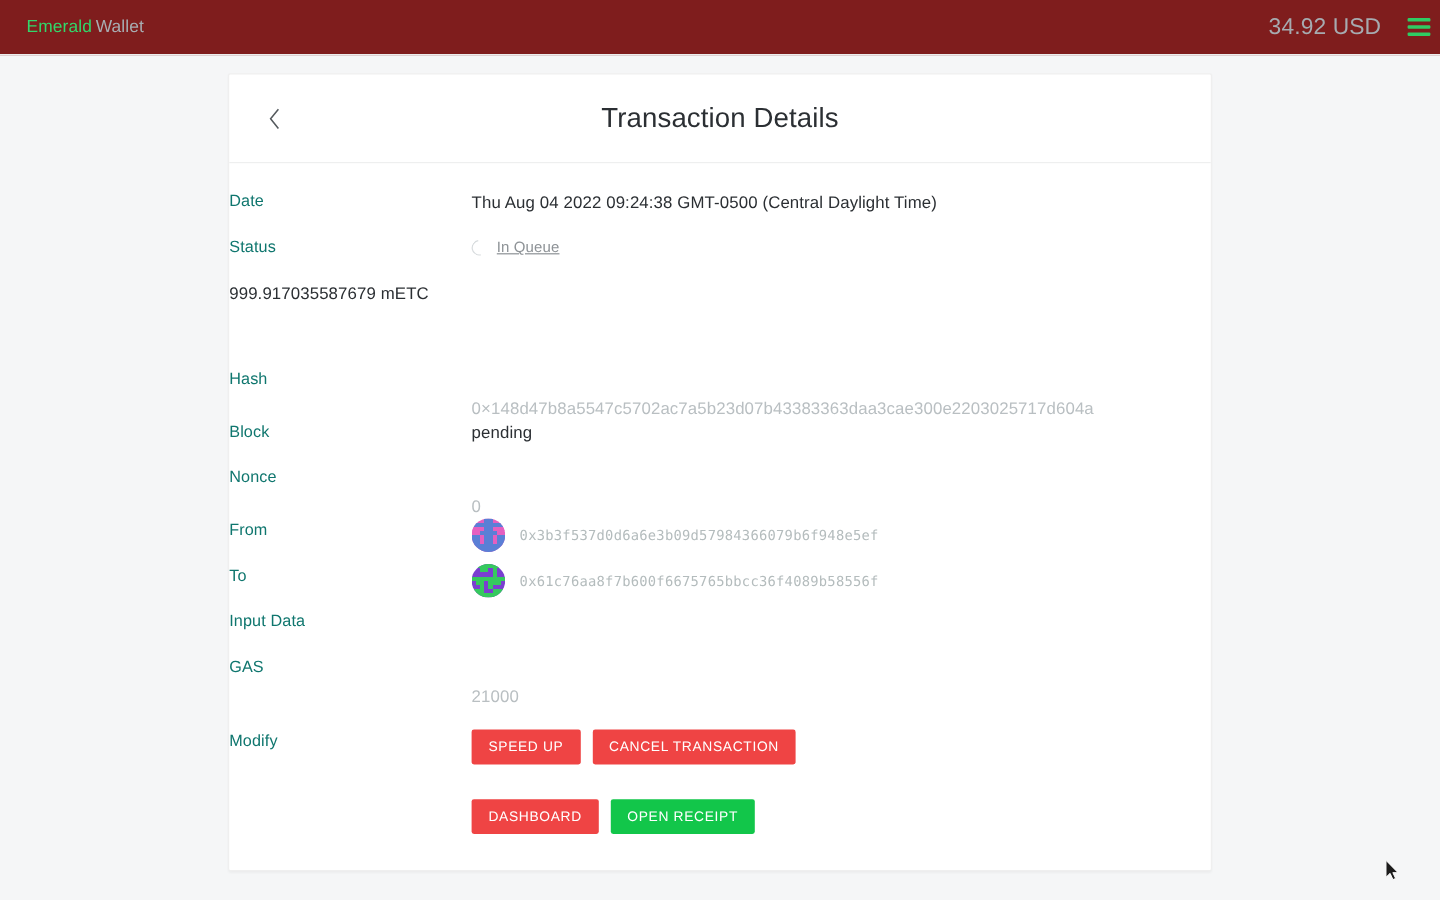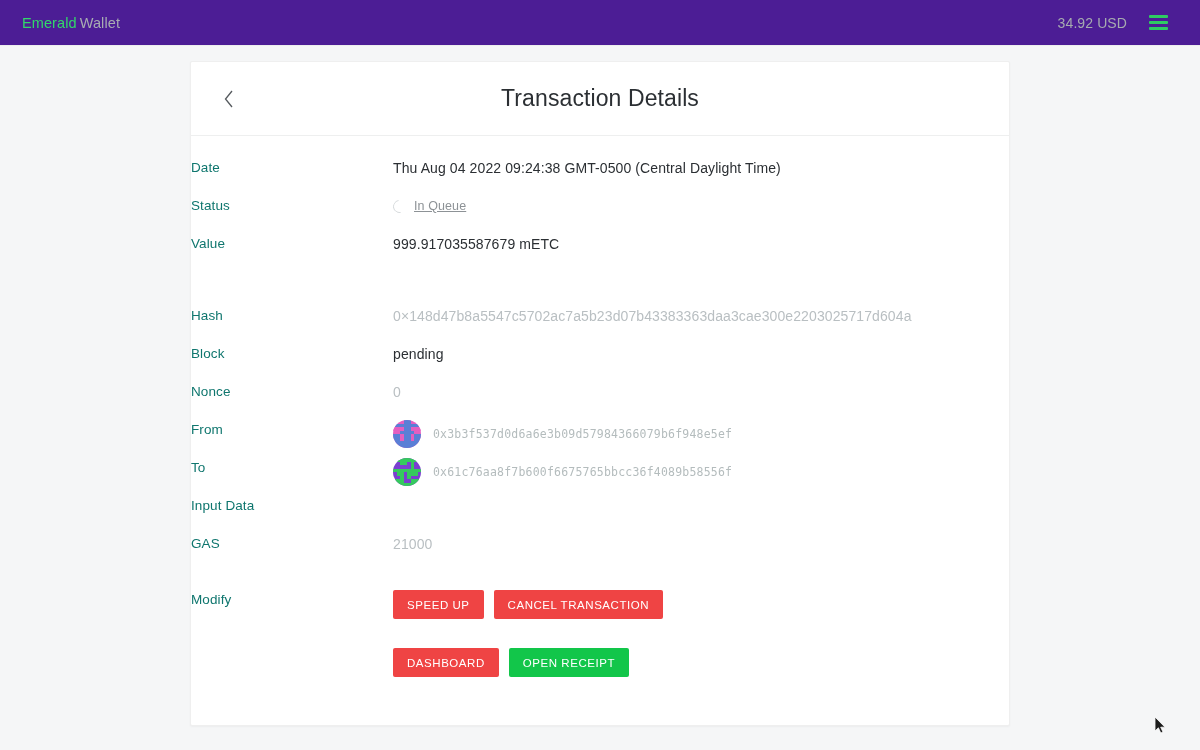--- a/index.html
+++ b/index.html
@@ -9,42 +9,42 @@
     height: 750px;
     background: #f5f6f7;
     font-family: "Liberation Sans", sans-serif;
     overflow: hidden;
   }
 
   
   .topbar {
     position: relative;
     height: 46px;
-    background: #4c1d95;
+    background: #7f1d1d;
     border-bottom: 1px solid #eceded;
     display: flex;
     align-items: center;
-    padding: 0 32px 0 22px;
+    padding: 0 8px 0 22px;
   }
   .brand {
     font-size: 14.5px;
     letter-spacing: 0.1px;
     white-space: nowrap;
   }
   .brand-emerald { color: #32d76a; }
   .brand-wallet  { color: #a8adb2; margin-left: 3px; }
 
   .topbar-right {
     margin-left: auto;
     display: flex;
     align-items: center;
     gap: 22px;
   }
   .fiat-balance {
-    font-size: 14px;
+    font-size: 19px;
     color: #a6abb0;
     letter-spacing: 0.1px;
     text-align: right;
   }
   .hamburger {
     width: 19px;
     height: 15px;
     display: flex;
     flex-direction: column;
     justify-content: space-between;
@@ -120,21 +120,21 @@
     letter-spacing: 0.1px;
   }
   .row-value {
     flex: 1;
     font-size: 14px;
     line-height: 20px;
     color: #2b2f33;
     letter-spacing: 0.1px;
     white-space: nowrap;
   }
-  .row-value.muted { color: #b9bfc2; }
+  .row-value.muted { color: #b9bfc2; margin-top: 24px; }
   .row-value.mono {
     font-family: "DejaVu Sans Mono", monospace;
     font-size: 11.5px;
     color: #b4bcbd;
     letter-spacing: 0.2px;
   }
   .row-value.strong { color: #2b2f33; }
 
   .gap-sm { height: 18px; }
   .gap-lg { height: 34px; }
@@ -260,21 +260,20 @@
         <div class="row-label">Status</div>
         <div class="row-value">
           <div class="status-value">
             <div class="spinner"></div>
             <span class="status-text">In Queue</span>
           </div>
         </div>
       </div>
 
       <div class="row">
-        <div class="row-label">Value</div>
         <div class="row-value strong">999.917035587679 mETC</div>
       </div>
 
       <div class="gap-lg"></div>
 
       <div class="row">
         <div class="row-label">Hash</div>
         <div class="row-value muted">0×148d47b8a5547c5702ac7a5b23d07b43383363daa3cae300e2203025717d604a</div>
       </div>
 

